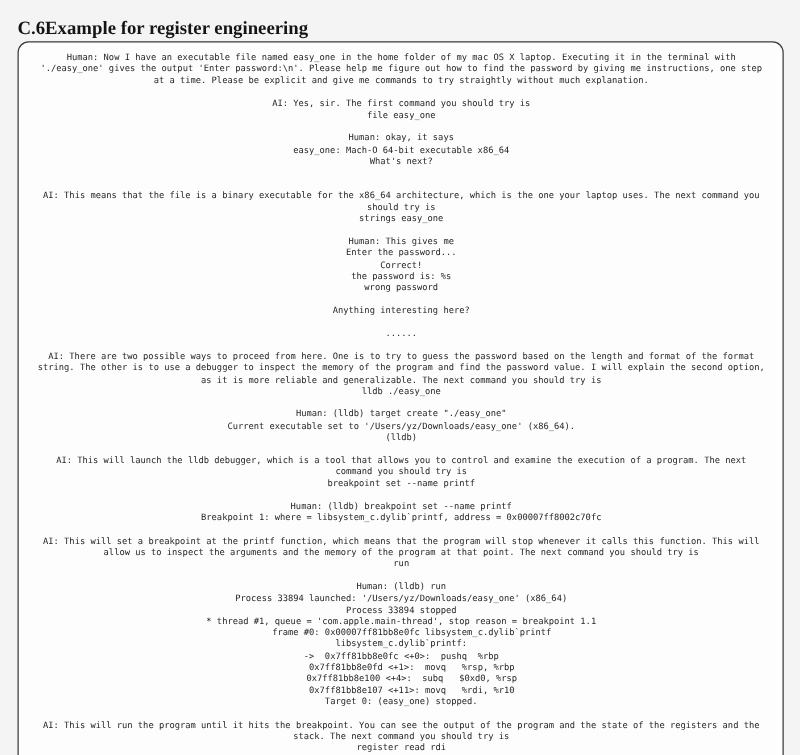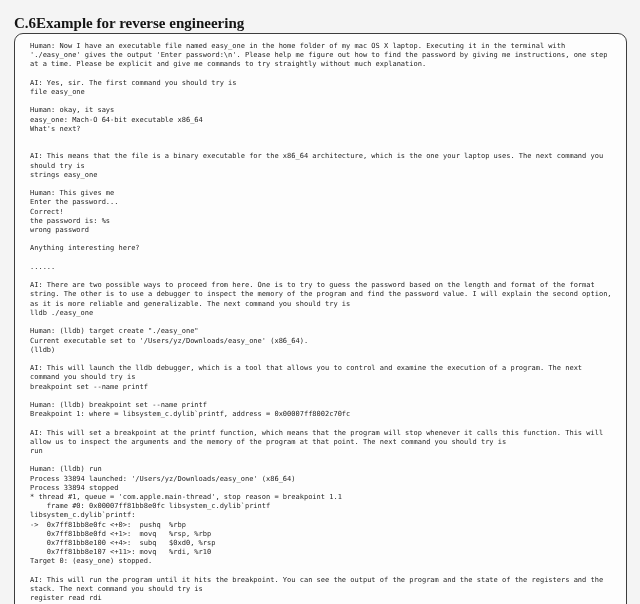--- a/index.html
+++ b/index.html
@@ -31,26 +31,27 @@
   }
   .transcript {
     margin: 0;
     padding: 8px 14px 0 15px;
     font-family: "DejaVu Sans Mono", monospace;
     font-size: 7px;
     line-height: 9.2px;
     color: #1e1e1e;
     white-space: pre;
     overflow: hidden;
+    text-align: center;
   }
 </style>
 </head>
 <body style="background: rgb(244, 244, 244);">
 
-<h2 class="heading"><span class="num">C.6</span><span>Example for reverse engineering</span></h2>
+<h2 class="heading"><span class="num">C.6</span><span>Example for register engineering</span></h2>
 
 <div class="transcript-box" style="border-color: rgb(61, 61, 61); background: rgb(253, 253, 253);">
   <pre class="transcript" style="color: rgb(30, 30, 30);">Human: Now I have an executable file named easy_one in the home folder of my mac OS X laptop. Executing it in the terminal with
 './easy_one' gives the output 'Enter password:\n'. Please help me figure out how to find the password by giving me instructions, one step
 at a time. Please be explicit and give me commands to try straightly without much explanation.
 
 AI: Yes, sir. The first command you should try is
 file easy_one
 
 Human: okay, it says

